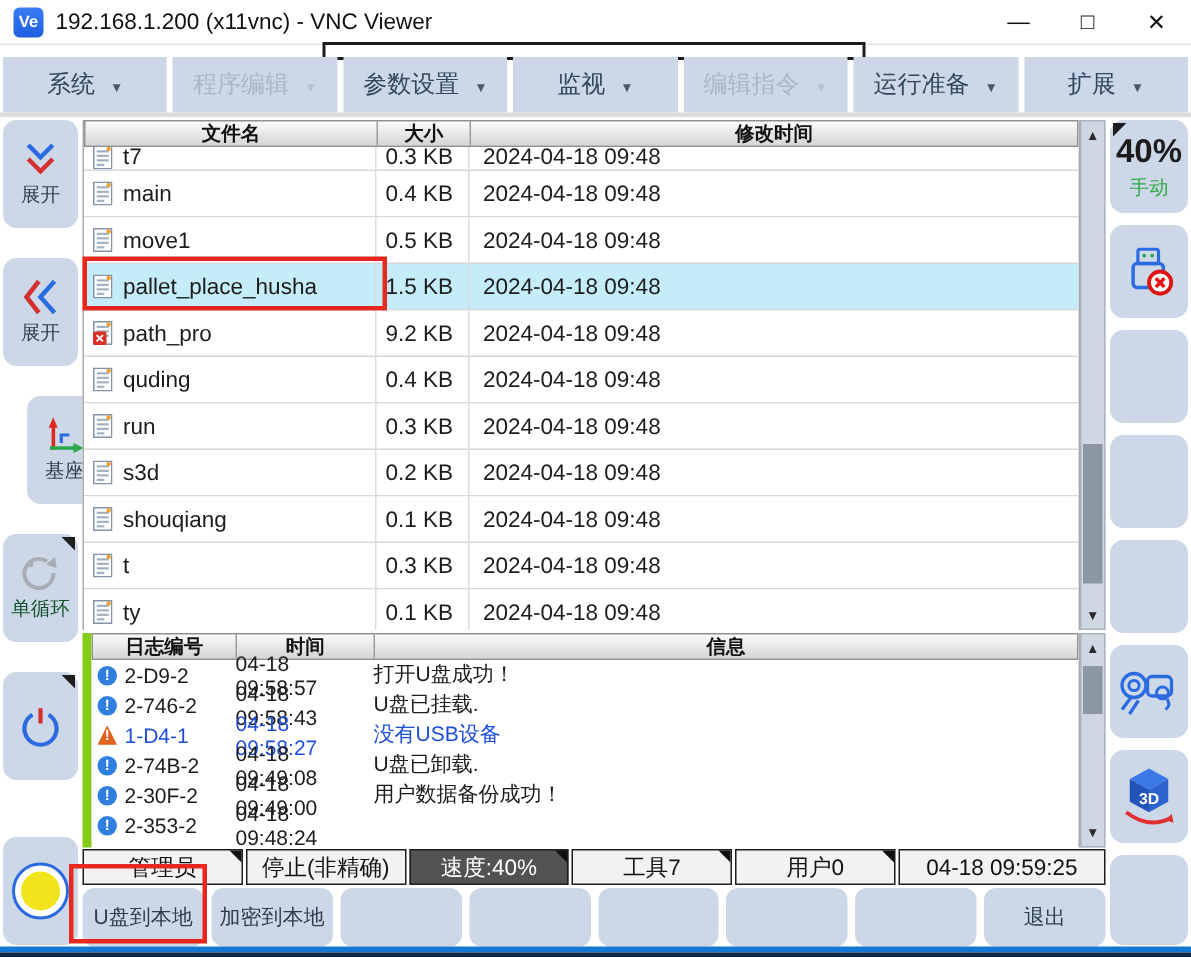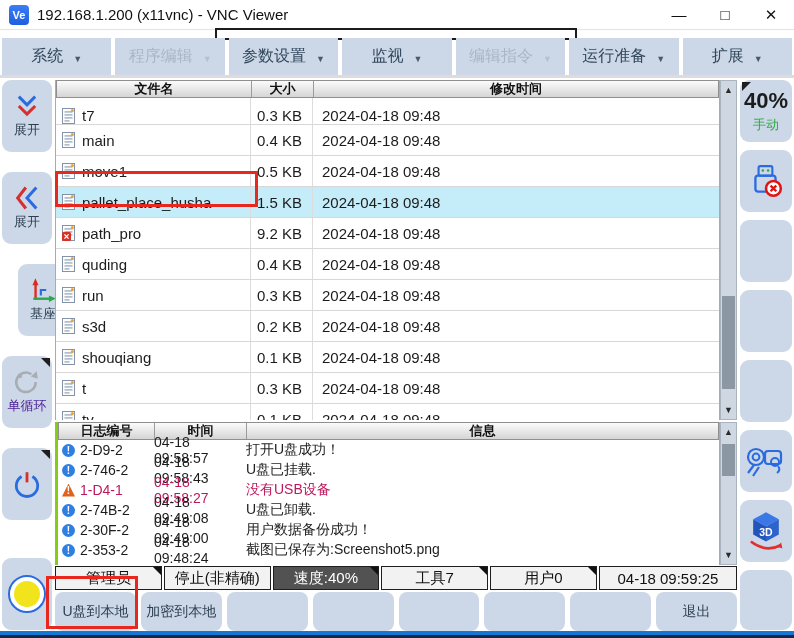--- a/index.html
+++ b/index.html
@@ -20,52 +20,52 @@
   .menu-row { position:absolute; left:2px; top:8px; width:790px; display:flex; gap:4px; z-index:1; }
   .menu-btn { flex:1; height:37px; background:#ccd8e8; display:flex; align-items:center; justify-content:center; gap:10px; font-size:16px; color:#33475c; position:relative; }
   .menu-btn .dd::after { content:"▼"; font-size:9px; color:#4a5a6e; }
   .menu-btn.mod-disabled { color:#aab6c6; }
   .menu-btn.mod-disabled .dd::after { color:#b6c0ce; }
   .menu-sep { position:absolute; left:0; top:45px; width:794px; height:3px; background:#dcdcdc; }
 
   
   .side-btn { position:absolute; background:#ccd8e8; border-radius:9px; display:flex; flex-direction:column; align-items:center; justify-content:center; gap:2px; }
   .side-label { font-size:13px; color:#2c3e50; }
-  .side-btn.disabled .side-label { color:#4c1d95; }
+  .side-btn.disabled .side-label { color:#14532d; }
   .corner-tr::after { content:""; position:absolute; top:2px; right:2px; border-left:9px solid transparent; border-top:9px solid #1e1e1e; }
   .corner-tl::before { content:""; position:absolute; top:2px; left:2px; border-right:9px solid transparent; border-top:9px solid #1e1e1e; }
   .servo-ring { width:38px; height:38px; border:2px solid #2b6be0; border-radius:50%; display:flex; align-items:center; justify-content:center; background:#fff; }
   .servo-dot { width:26px; height:26px; border-radius:50%; background:#f2e41c; }
 
   
   .t-header { display:flex; height:18px; background:linear-gradient(#fbfbfb,#d5d5d5); border:1px solid #8f8f8f; font-size:13px; font-weight:bold; color:#111; align-items:stretch; }
   .t-header > div { display:flex; align-items:center; justify-content:center; border-right:1px solid #9b9b9b; }
   .t-header > div:last-child { border-right:none; }
 
   .file-table { position:absolute; left:55px; top:80px; width:665px; height:340px; border-left:1px solid #aaa; border-right:1px solid #aaa; background:#fff; overflow:hidden; }
   .fh-name { width:195px; } .fh-size { width:62px; } .fh-time { flex:1; }
   .file-row { display:flex; height:31px; background:#fff; border-bottom:1px solid #d8d8d8; font-size:15px; color:#1c1c1c; }
   .file-row > div { display:flex; align-items:center; height:100%; }
   .fc-name { width:195px; padding-left:6px; gap:7px; border-right:1px solid #dcdcdc; }
   .fc-size { width:62px; padding-left:6px; border-right:1px solid #dcdcdc; }
   .fc-time { flex:1; padding-left:9px; }
   .file-row.mod-selected { background:#c4ecf9; }
-  .file-row.mod-clipped { height:27px; overflow:hidden; }
+  .file-row.mod-clipped { height:16px; overflow:hidden; }
   .file-row.mod-clipped > div { align-items:flex-end; }
   .lock-badge { display:none; }
   .mod-locked .lock-badge { display:block; }
 
-  .log-table { position:absolute; left:55px; top:422px; width:665px; height:143px; border-left:3px solid #84cc16; border-right:1px solid #aaa; background:#fff; overflow:hidden; }
+  .log-table { position:absolute; left:55px; top:422px; width:665px; height:143px; border-left:6px solid #84cc16; border-right:1px solid #aaa; background:#fff; overflow:hidden; }
   .lh-id { width:96px; } .lh-time { width:92px; } .lh-msg { flex:1; }
   .log-row { display:flex; height:20px; align-items:center; font-size:14px; color:#1c1c1c; background:#fff; }
   .lc-id { width:96px; display:flex; align-items:center; gap:5px; padding-left:4px; }
   .lc-time { width:92px; } .lc-msg { flex:1; }
   .li-icon { width:13px; height:13px; border-radius:50%; background:#2f7fe0; color:#fff; font-size:10px; font-weight:bold; display:flex; align-items:center; justify-content:center; flex:0 0 13px; }
   .li-icon::after { content:"!"; }
-  .log-row.mod-warn { color:#be185d; }
+  .log-row.mod-warn { color:#1d4ed8; }
   .log-row.mod-warn .li-icon { border-radius:0; background:#e0621c; clip-path:polygon(50% 0,100% 100%,0 100%); }
 
   
   .sb { position:absolute; width:17px; background:#cfd8e2; border:1px solid #aab4be; }
   .sb-btn { position:absolute; left:0; width:15px; height:18px; display:flex; align-items:center; justify-content:center; font-size:9px; color:#2a2a2a; }
   .sb-up { top:0; } .sb-down { bottom:0; }
   .sb-thumb { position:absolute; left:1px; width:13px; background:#8b97a3; }
 
   
   .statusbar { position:absolute; left:55px; top:566px; width:682px; height:24px; display:flex; gap:2px; }
@@ -526,21 +526,20 @@
           <div class="lc-time"><span>04-18 09:49:00</span></div>
           <div class="lc-msg"><span>用户数据备份成功！</span></div>
         </div>
 
         <div class="log-row">
           <div class="lc-id">
             <span class="li-icon"></span>
             <span>2-353-2</span>
           </div>
           <div class="lc-time"><span>04-18 09:48:24</span></div>
-          <div class="lc-msg"><span>截图已保存为:Screenshot5.png</span></div>
         </div>
       </div>
   </div>
 
   <div class="sb" style="left:720px;top:422px;height:143px;">
     <div class="sb-btn sb-up">▲</div>
     <div class="sb-thumb" style="top:21px;height:32px;"></div>
     <div class="sb-btn sb-down">▼</div>
   </div>
 

